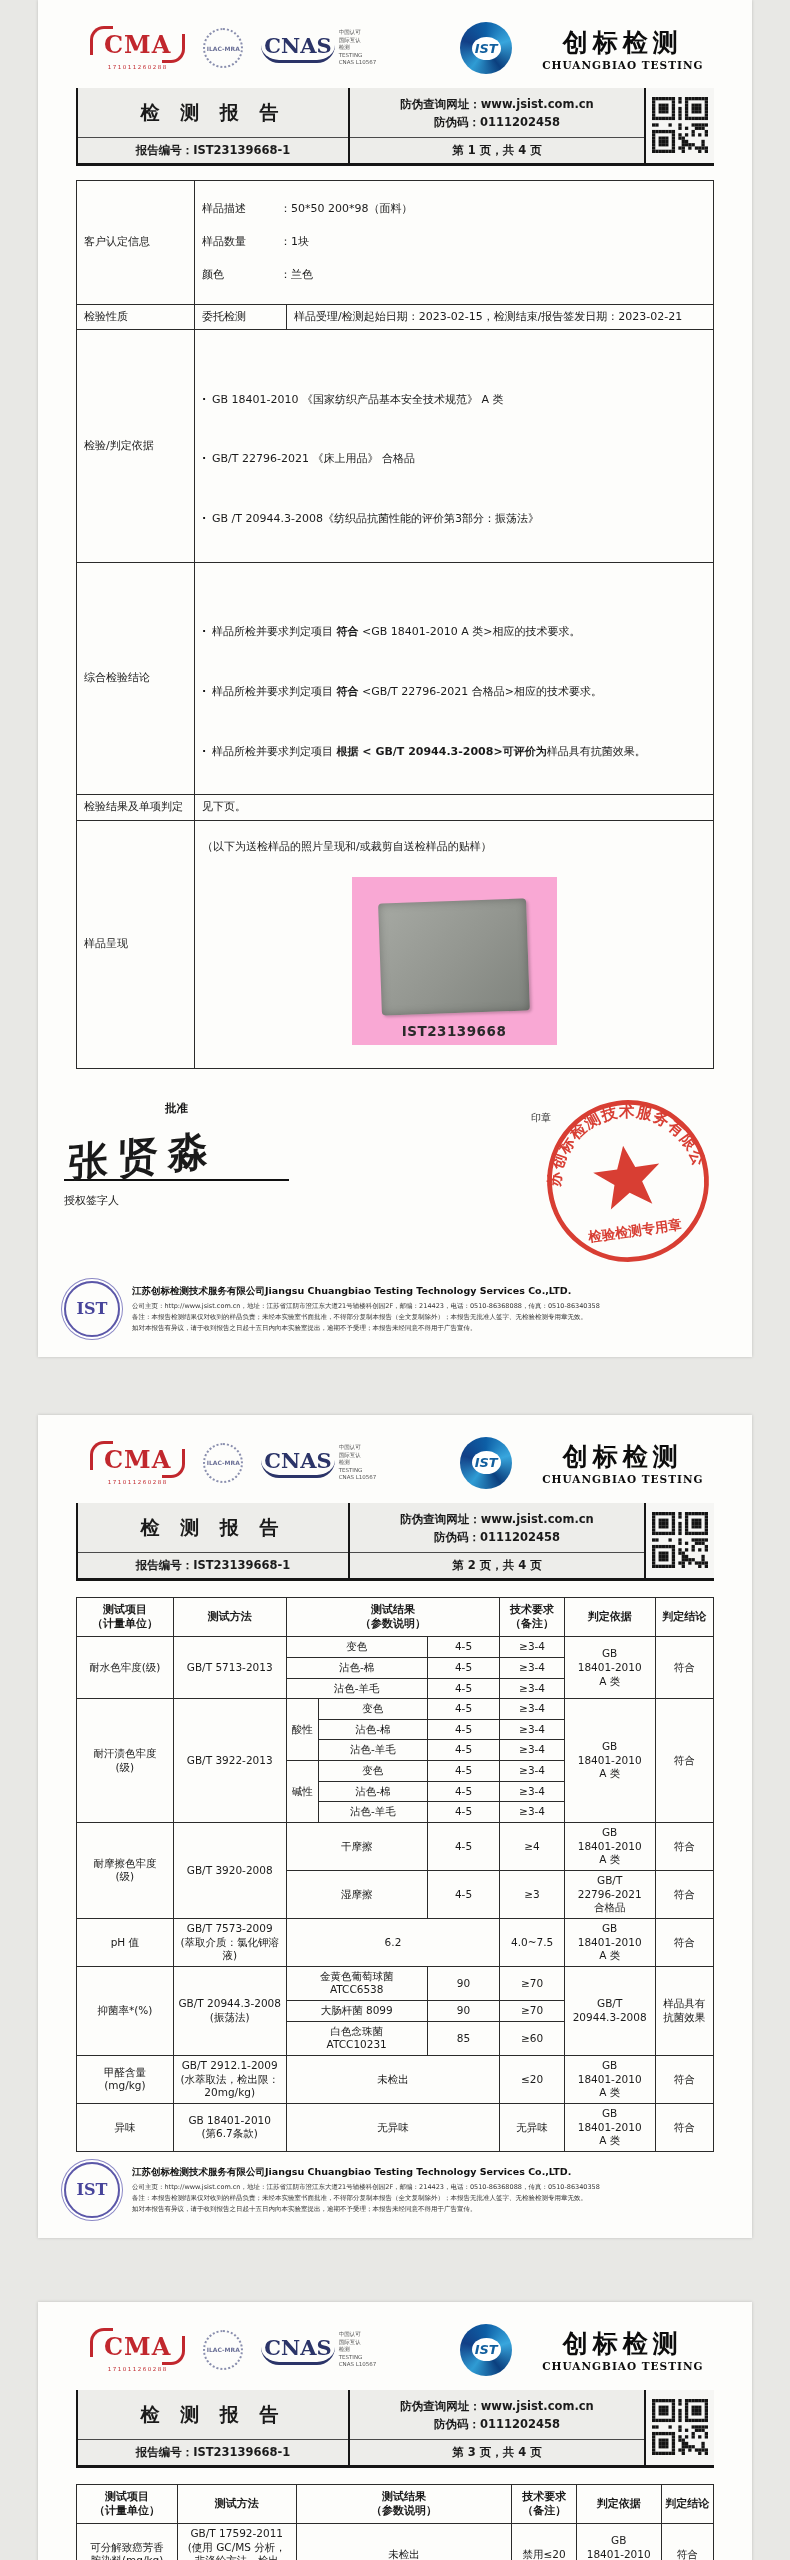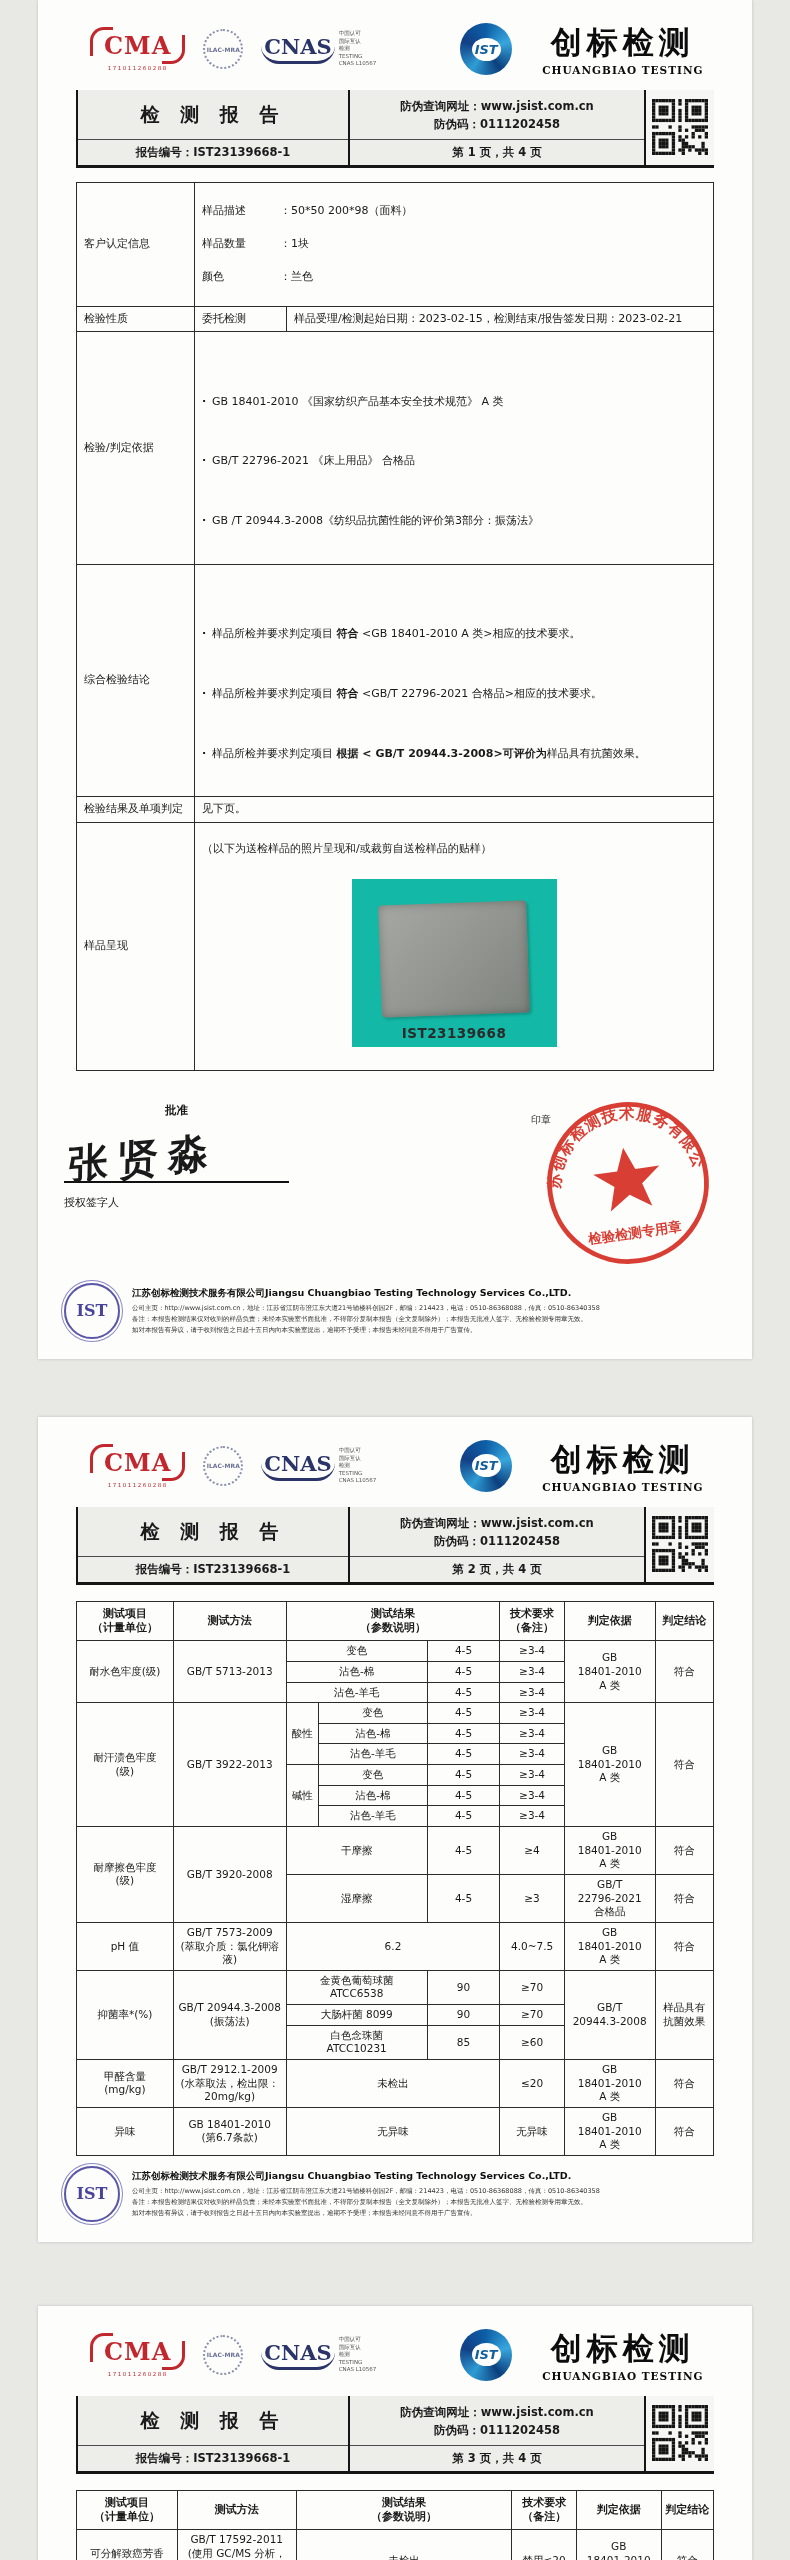--- a/index.html
+++ b/index.html
@@ -27,21 +27,21 @@
   .cnas-box { display:flex; align-items:center; gap:4px; }
   .cnas-txt { color:#2b3468; font-weight:800; font-size:21px; font-family:"DejaVu Serif",serif;
      border-bottom:3px solid #2b3468; border-radius:0 0 18px 18px; padding:0 3px 2px; }
   .cnas-cap { font-size:5.5px; color:#555; line-height:1.35; white-space:pre-line; }
   .ist-logo { width:52px; height:52px; border-radius:50%; margin-left:66px;
      background:radial-gradient(circle at 50% 50%, #ffffff 0 26%, rgba(255,255,255,0) 27%),
        conic-gradient(#0d5fa6,#38a6dd,#0b3f7e,#2f9cd4,#123f86,#0d5fa6);
      display:flex; align-items:center; justify-content:center; }
   .ist-logo span { color:#125f9e; font-weight:800; font-size:13px; font-style:italic; background:#fff; border-radius:50%; padding:4px 3px; }
   .brand-col { margin-left:12px; text-align:center; }
-  .brand-cn { font-size:31px; font-weight:800; letter-spacing:5px; color:#0c0c0c; }
+  .brand-cn { font-size:25px; font-weight:800; letter-spacing:5px; color:#0c0c0c; }
   .brand-en { font-size:10.5px; font-weight:800; letter-spacing:1px; color:#0c0c0c; font-family:"DejaVu Serif",serif; }
 
   
   .bar { display:flex; align-items:stretch; margin:4px 38px 0; border-bottom:3px solid #161616; background:#ededea; }
   .bar-cell { border-left:2.5px solid #161616; display:flex; flex-direction:column; }
   .bar-left { flex:0 0 272px; }
   .bar-mid  { flex:1; }
   .bar-row1 { flex:1; display:flex; flex-direction:column; align-items:center; justify-content:center; padding:7px 4px 5px; }
   .bar-row2 { border-top:1px solid #4a4a4a; padding:5px 4px; text-align:center; font-weight:bold; font-size:11.5px; }
   .bar-title { font-size:19px; font-weight:800; letter-spacing:7px; }
@@ -54,21 +54,21 @@
   td { border:1px solid #2b2b2b; font-size:10.5px; line-height:1.3; padding:3px 4px; vertical-align:middle; text-align:center; white-space:pre-line; word-wrap:break-word; }
   .info-table { margin-top:14px; border:1.5px solid #222; }
   .info-table td { text-align:left; padding:5px 7px; font-size:11px; }
   .lblcol { font-weight:400; }
   .kv-line { display:flex; line-height:1.7; }
   .kv-k { flex:0 0 78px; }
   ul.plain { list-style:none; }
   ul.plain li { padding-left:10px; position:relative; line-height:1.75;margin-top:26px; }
   ul.plain li::before { content:"·"; position:absolute; left:0; font-weight:bold; }
   .b { font-weight:800; }
-  .photo { width:205px; height:168px; background:#14b8a6; margin:8px auto 4px; display:flex; flex-direction:column; align-items:center; justify-content:flex-end; }
+  .photo { width:205px; height:168px; background:#f9a8d4; margin:8px auto 4px; display:flex; flex-direction:column; align-items:center; justify-content:flex-end; }
   .fabric { width:148px; height:112px; margin-bottom:10px; border-radius:4px; transform:rotate(-2deg);
      background:linear-gradient(135deg,#a6a9a3,#92958f 55%,#7f837d); box-shadow:inset 0 0 10px rgba(0,0,0,.28), 2px 2px 3px rgba(0,0,0,.2); }
   .photo-cap { font-size:13.5px; font-weight:bold; color:#2a2a2a; margin-bottom:4px; letter-spacing:.5px; }
 
   .res-table { margin-top:16px; border:1.5px solid #222; }
   .res-table td.hd { font-weight:bold; font-size:11px; padding:5px 2px; }
 
   
   .sig-row { display:flex; justify-content:space-between; align-items:flex-start; padding:26px 30px 0 26px; min-height:200px; }
   .sig-col { padding-top:6px; }

